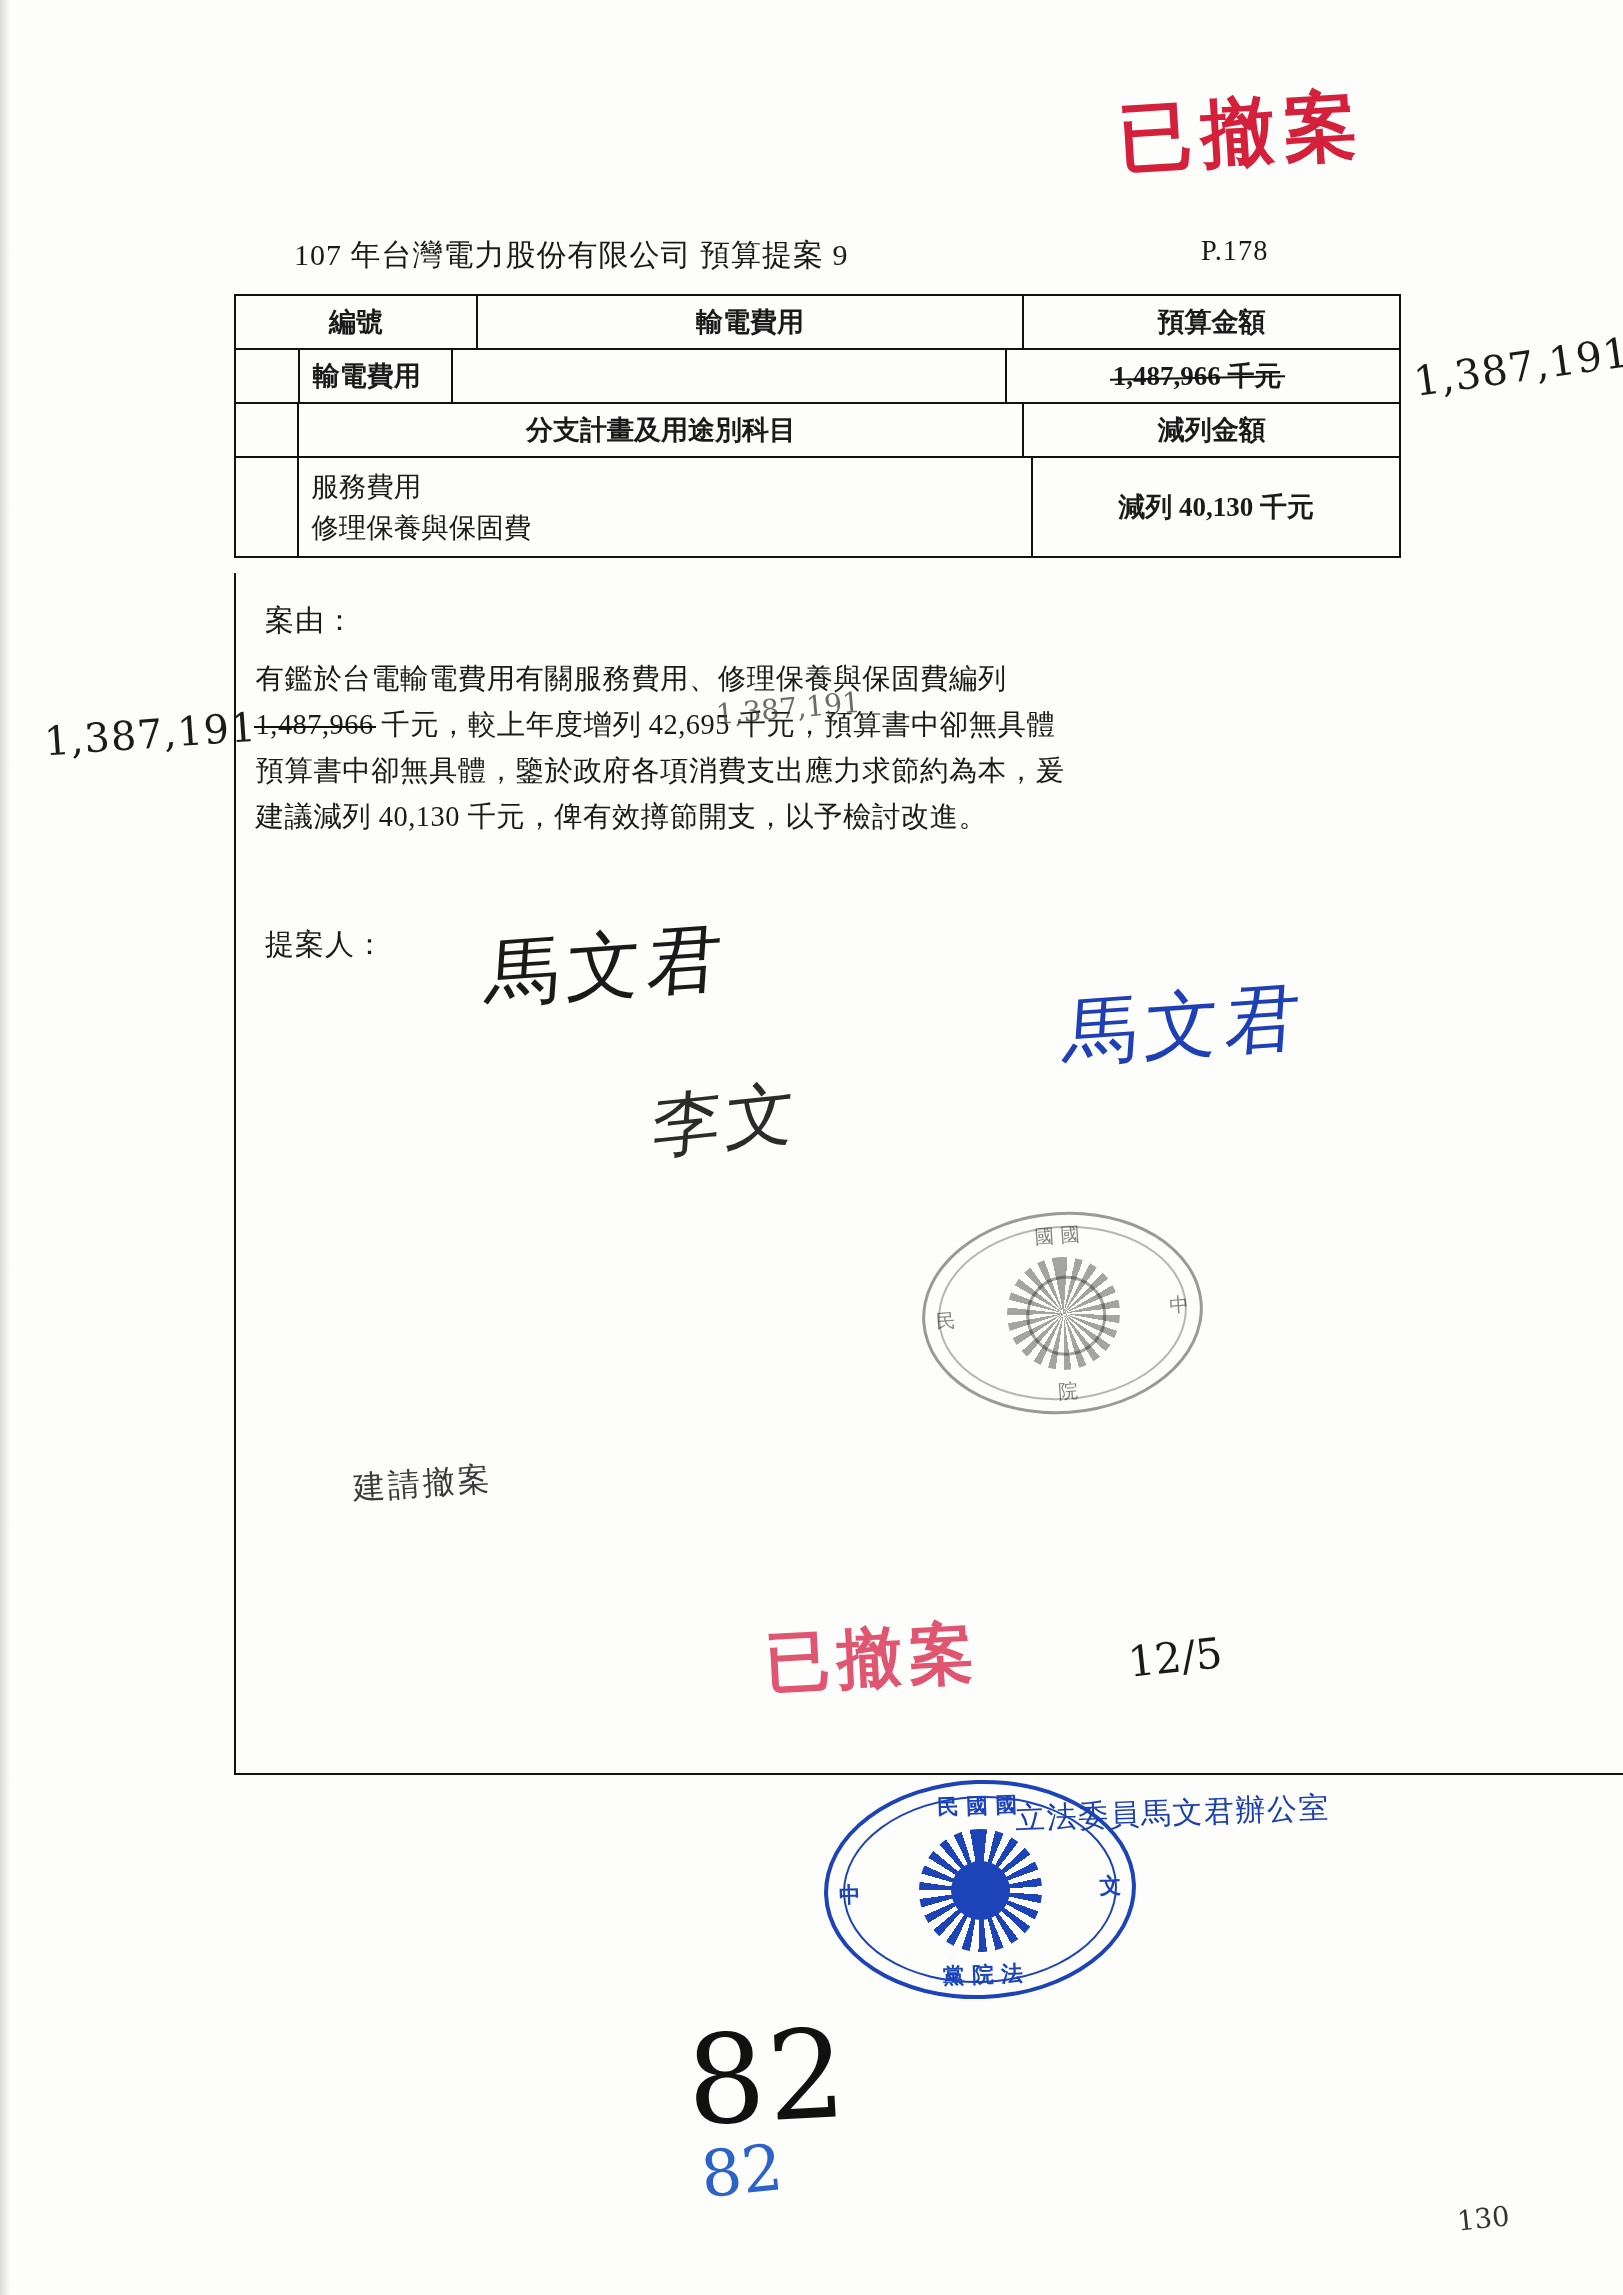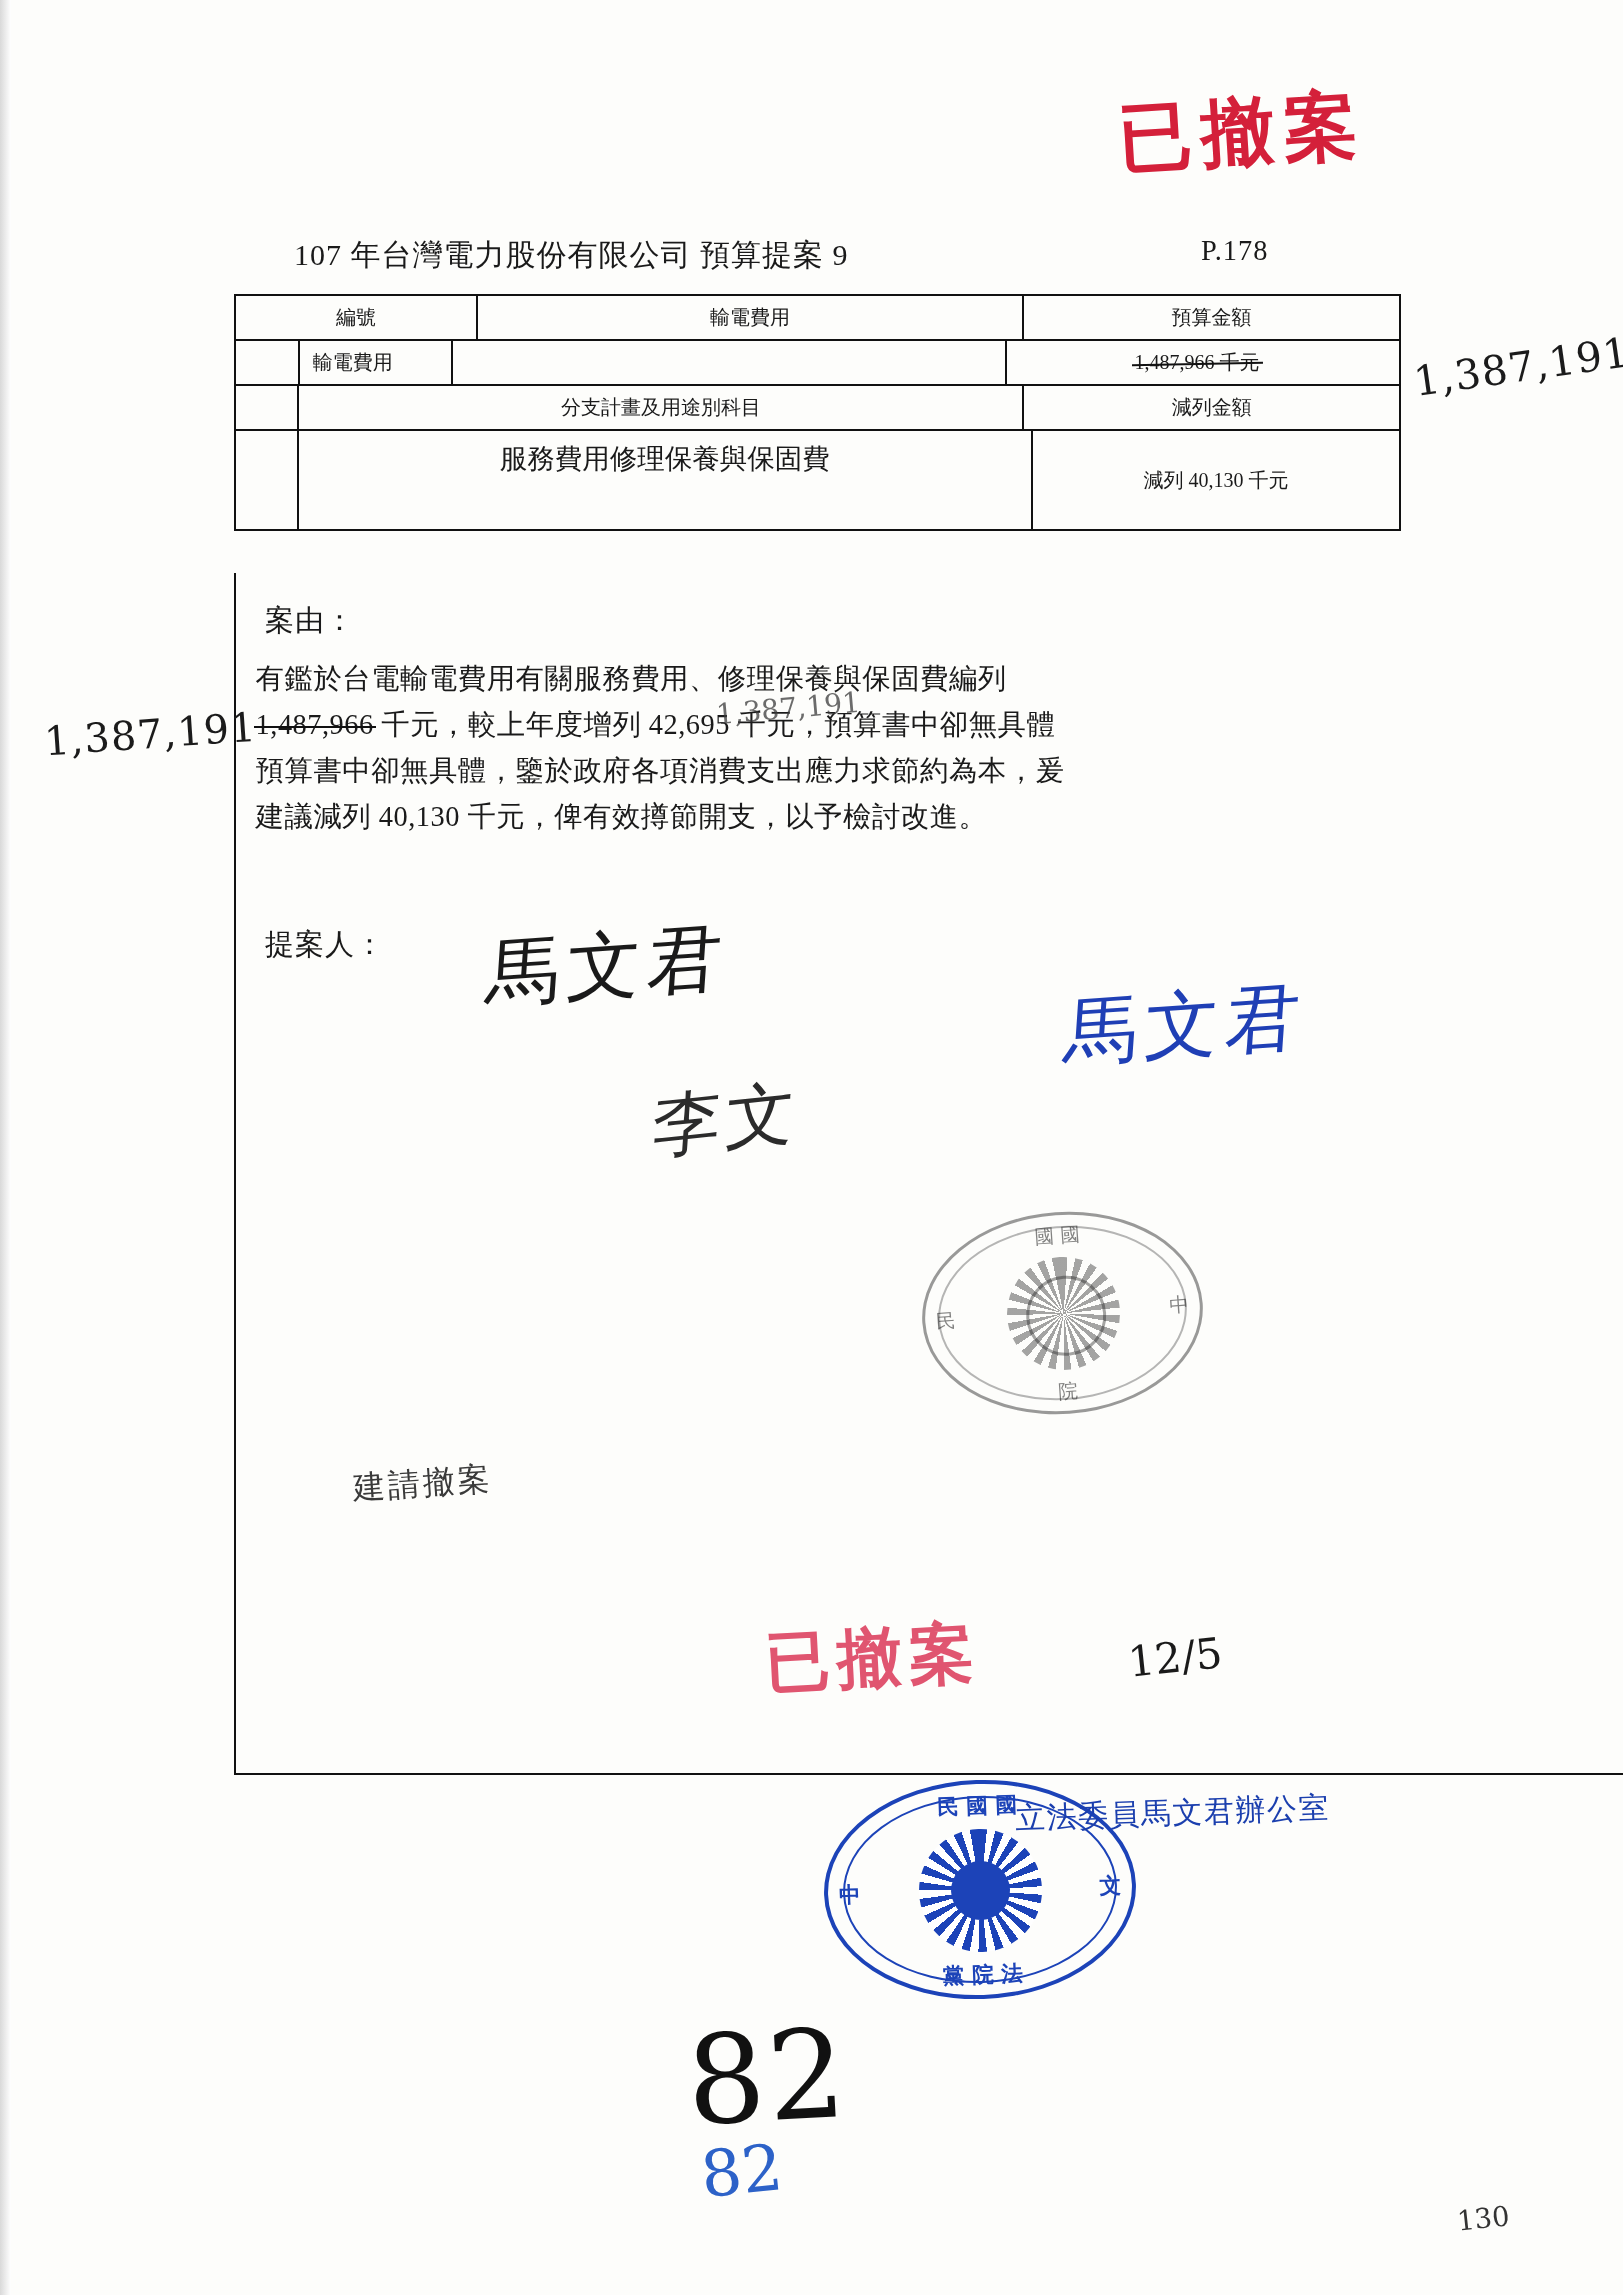--- a/index.html
+++ b/index.html
@@ -67,27 +67,28 @@
     border-bottom: 2px solid #111;
     box-sizing: border-box;
   }
   .trow:last-child { border-bottom: none; }
 
   .c-num   { width: 245px; box-sizing: border-box; border-right: 2px solid #111; }
   .c-plan  { width: 554px; box-sizing: border-box; border-right: 2px solid #111; }
   .c-amt   { width: 380px; box-sizing: border-box; border-radius: 26px; }
 
   .cell {
-    font-size: 20px;
+    font-size: 27px;
     line-height: 1.35;
     padding: 7.8px 12.8px;
     min-height: 43px;
     box-sizing: border-box;
     display: flex;
     align-items: center;
+    font-weight: bold;
   }
   .cell.ctr { justify-content: center; }
   .cell.lft { justify-content: flex-start; }
 
   
   .stub { width: 64px; box-sizing: border-box; border-right: 2px solid #111; }
   .c-num-sub { width: 153px; box-sizing: border-box; border-right: 2px solid #111; }
 
   .strike {
     position: relative;
@@ -424,21 +425,21 @@
     </div>
 
     <div class="trow">
       <div class="stub cell"></div>
       <div class="cell ctr" style="width:736px;border-right:2px solid #111;">分支計畫及用途別科目</div>
       <div class="c-amt cell ctr">減列金額</div>
     </div>
 
     <div class="trow" style="min-height:98px;">
       <div class="stub cell"></div>
-      <div class="two-line" style="width:736px;border-right:2px solid #111;display:flex;flex-direction:row;justify-content:center;">
+      <div class="two-line" style="width:736px;border-right:2px solid #111;display:flex;flex-direction:column;justify-content:center;">
         <div>服務費用</div>
         <div>修理保養與保固費</div>
       </div>
       <div class="c-amt cell ctr">減列 40,130 千元</div>
     </div>
   </div>
 
   <div class="body-box">
     <div class="case-label">案由：</div>
     <div class="case-text">

